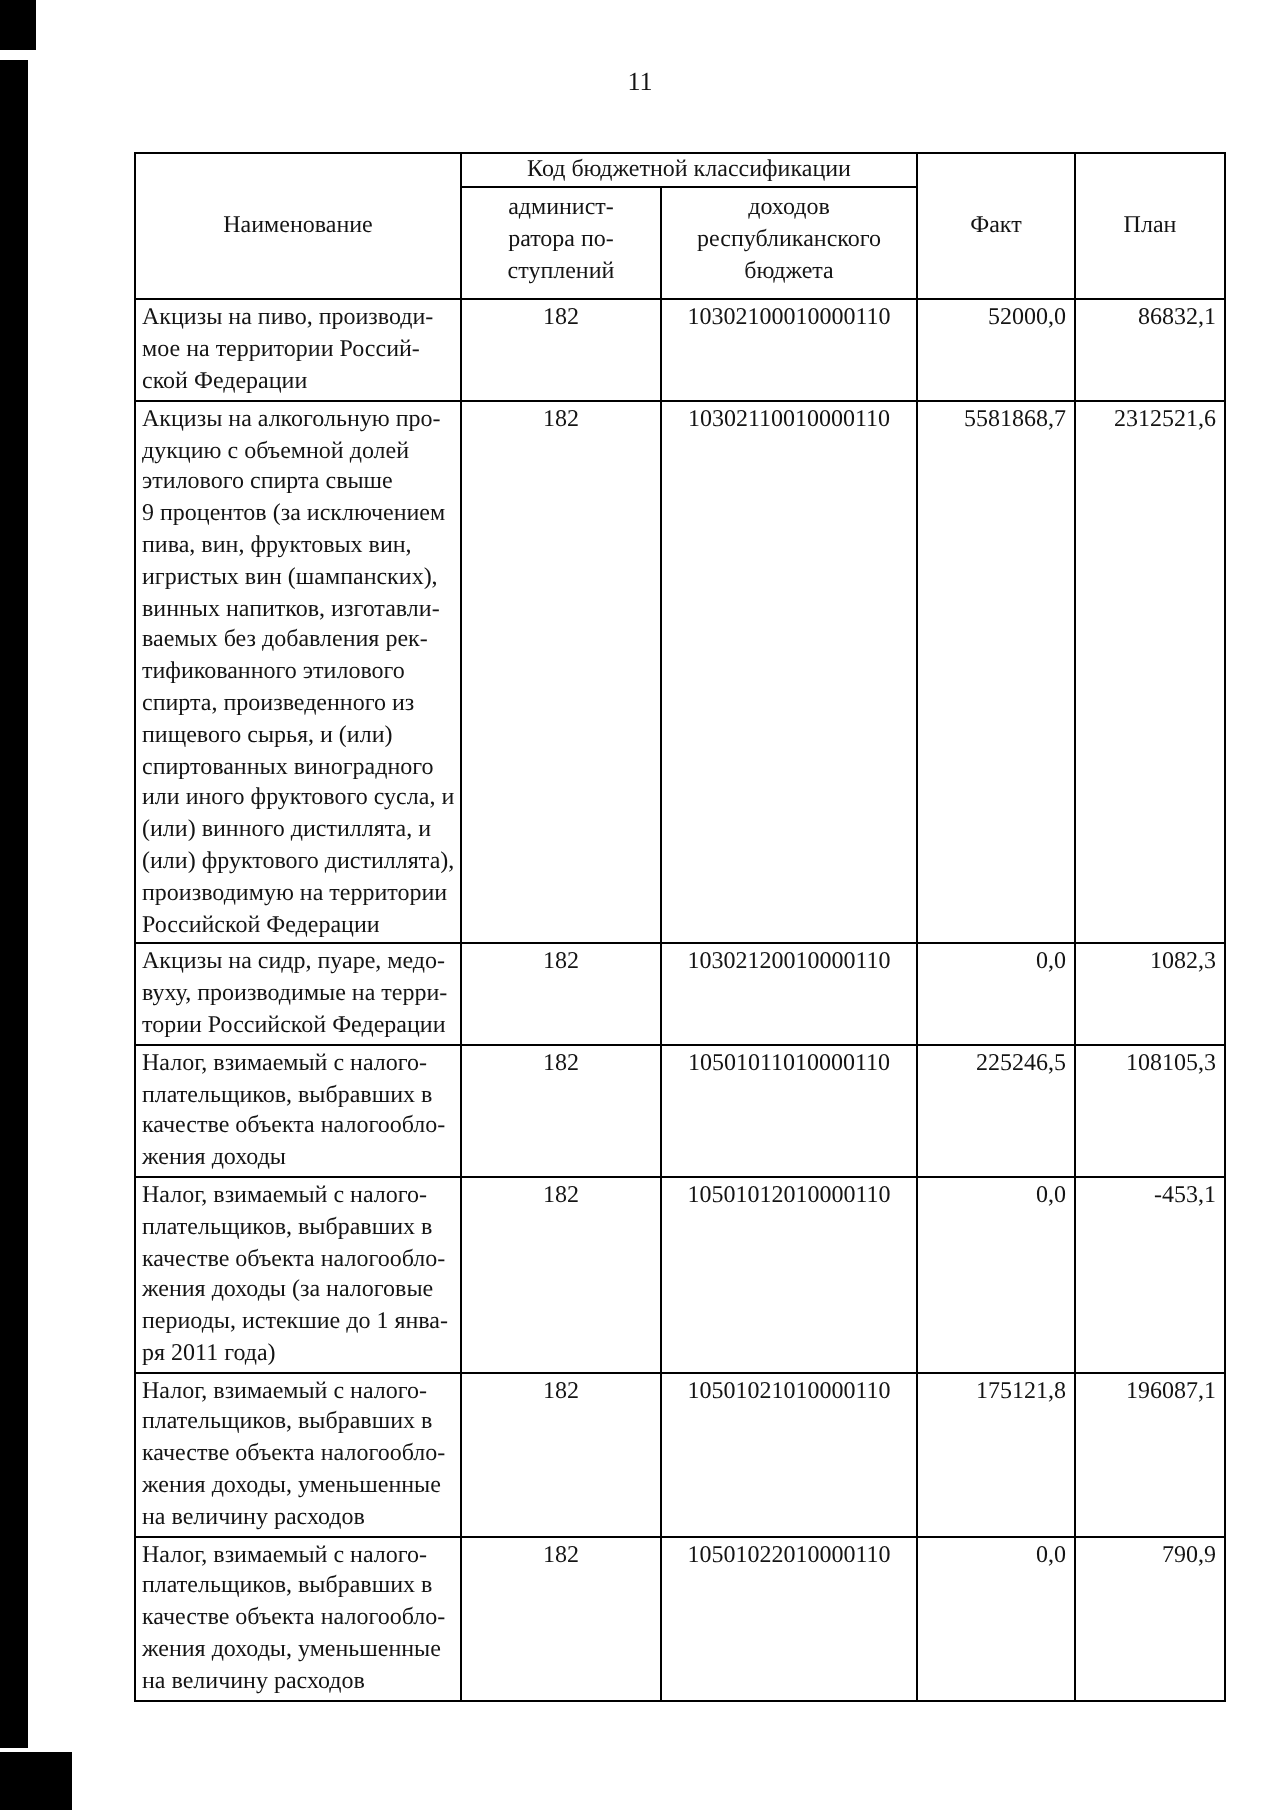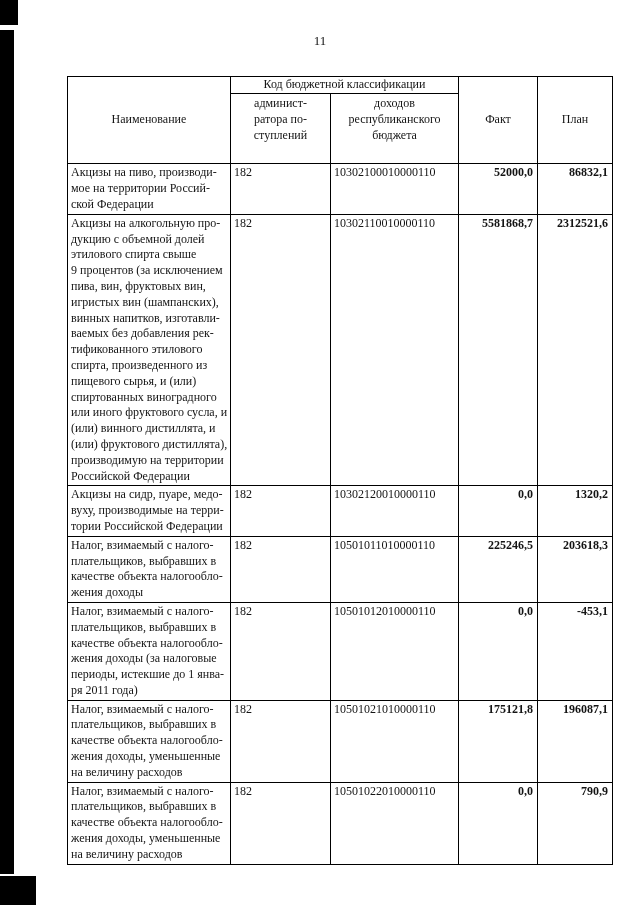--- a/index.html
+++ b/index.html
@@ -61,38 +61,38 @@
     vertical-align: middle;
     margin-top: 20px;
   }
   th.th-code-group {
     height: 16px;
     padding: 0 2px;
   }
   th.th-admin, th.th-income {
     white-space: pre-line;
     padding-top: 2px;
-    padding-bottom: 20px;
+    padding-bottom: 6px;
   }
   tbody td {
     vertical-align: top;
   }
   td.col-name {
     white-space: pre;
     overflow: hidden;
     text-align: left;
     padding-left: 3px;
     padding-right: 1px;
   }
   td.col-admin, td.col-code {
+    text-align: center;
   }
   td.col-plan, td.col-fact {
     text-align: right;
     padding-right: 4px;
-    font-weight: bold;
   }
 </style>
 </head>
 <body>
 
 <div class="page">
 
   <div class="artifact artifact-top"></div>
   <div class="artifact artifact-bar"></div>
   <div class="artifact artifact-bottom"></div>
@@ -156,31 +156,31 @@
           <td class="col-plan">5581868,7</td>
           <td class="col-fact">2312521,6</td>
         </tr>
         <tr>
           <td class="col-name">Акцизы на сидр, пуаре, медо-
 вуху, производимые на терри-
 тории Российской Федерации</td>
           <td class="col-admin">182</td>
           <td class="col-code">10302120010000110</td>
           <td class="col-plan">0,0</td>
-          <td class="col-fact">1320,2</td>
+          <td class="col-fact">1082,3</td>
         </tr>
         <tr>
           <td class="col-name">Налог, взимаемый с налого-
 плательщиков, выбравших в
 качестве объекта налогообло-
 жения доходы</td>
           <td class="col-admin">182</td>
           <td class="col-code">10501011010000110</td>
           <td class="col-plan">225246,5</td>
-          <td class="col-fact">203618,3</td>
+          <td class="col-fact">108105,3</td>
         </tr>
         <tr>
           <td class="col-name">Налог, взимаемый с налого-
 плательщиков, выбравших в
 качестве объекта налогообло-
 жения доходы (за налоговые
 периоды, истекшие до 1 янва-
 ря 2011 года)</td>
           <td class="col-admin">182</td>
           <td class="col-code">10501012010000110</td>

